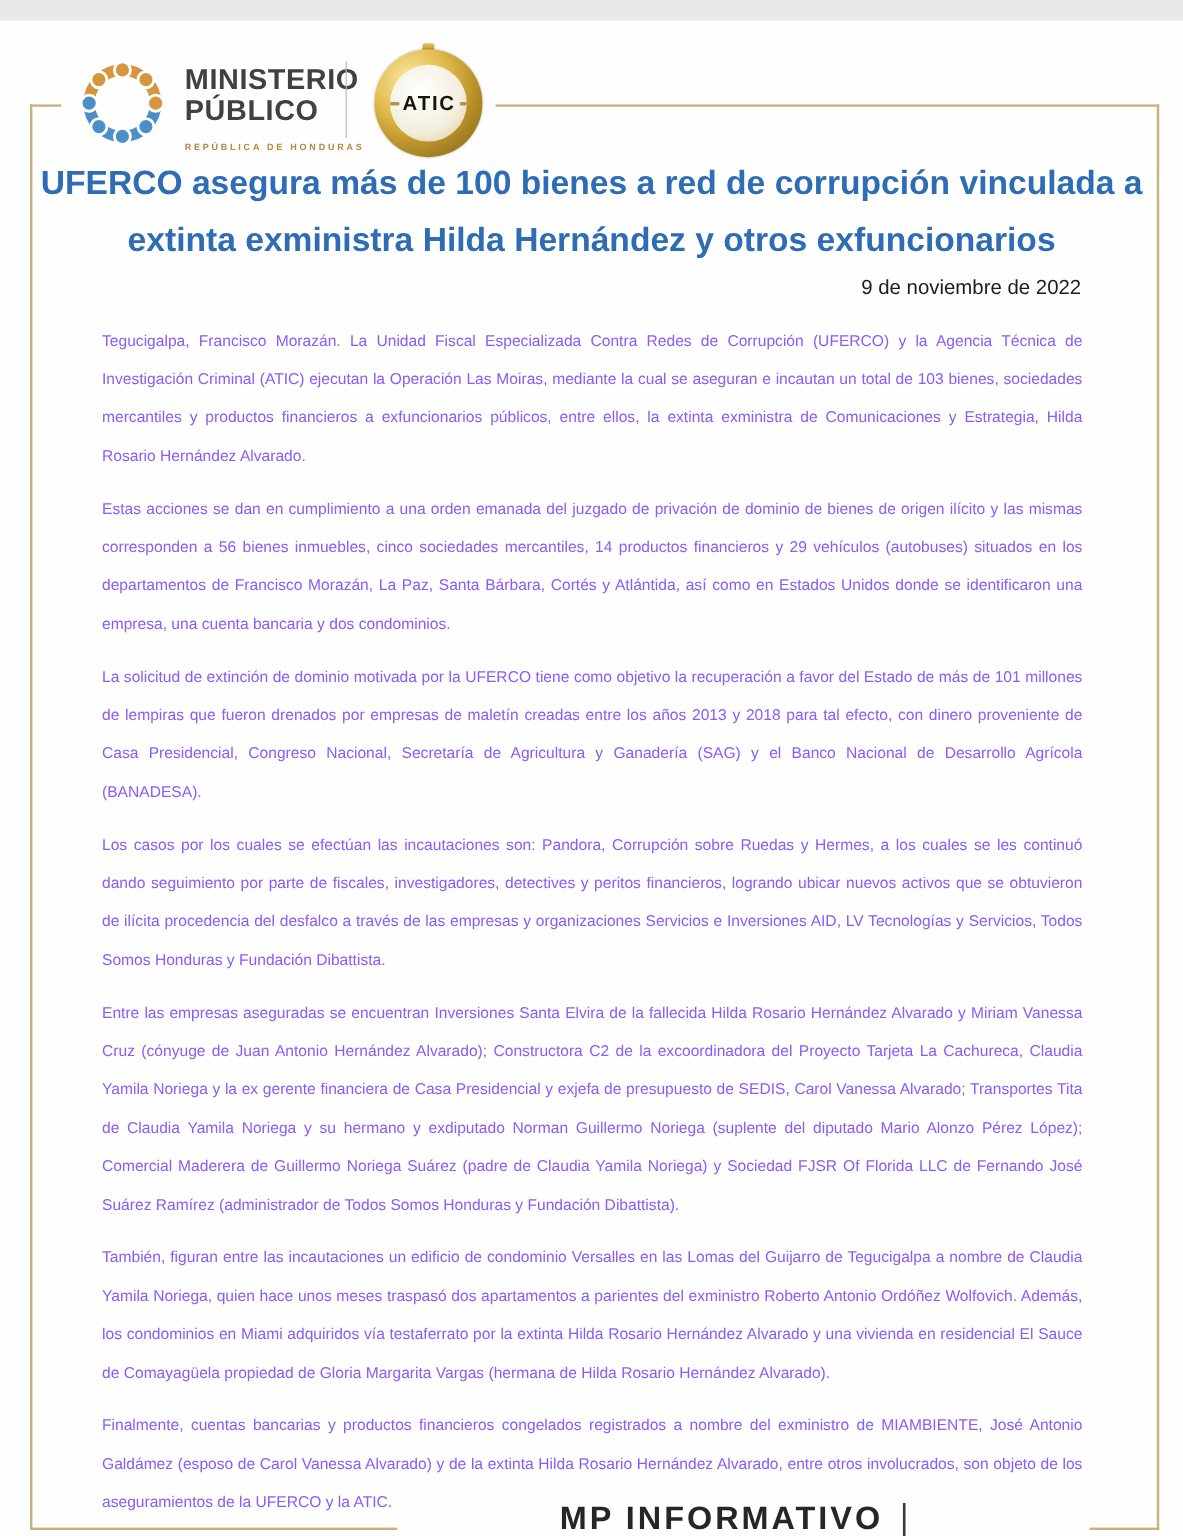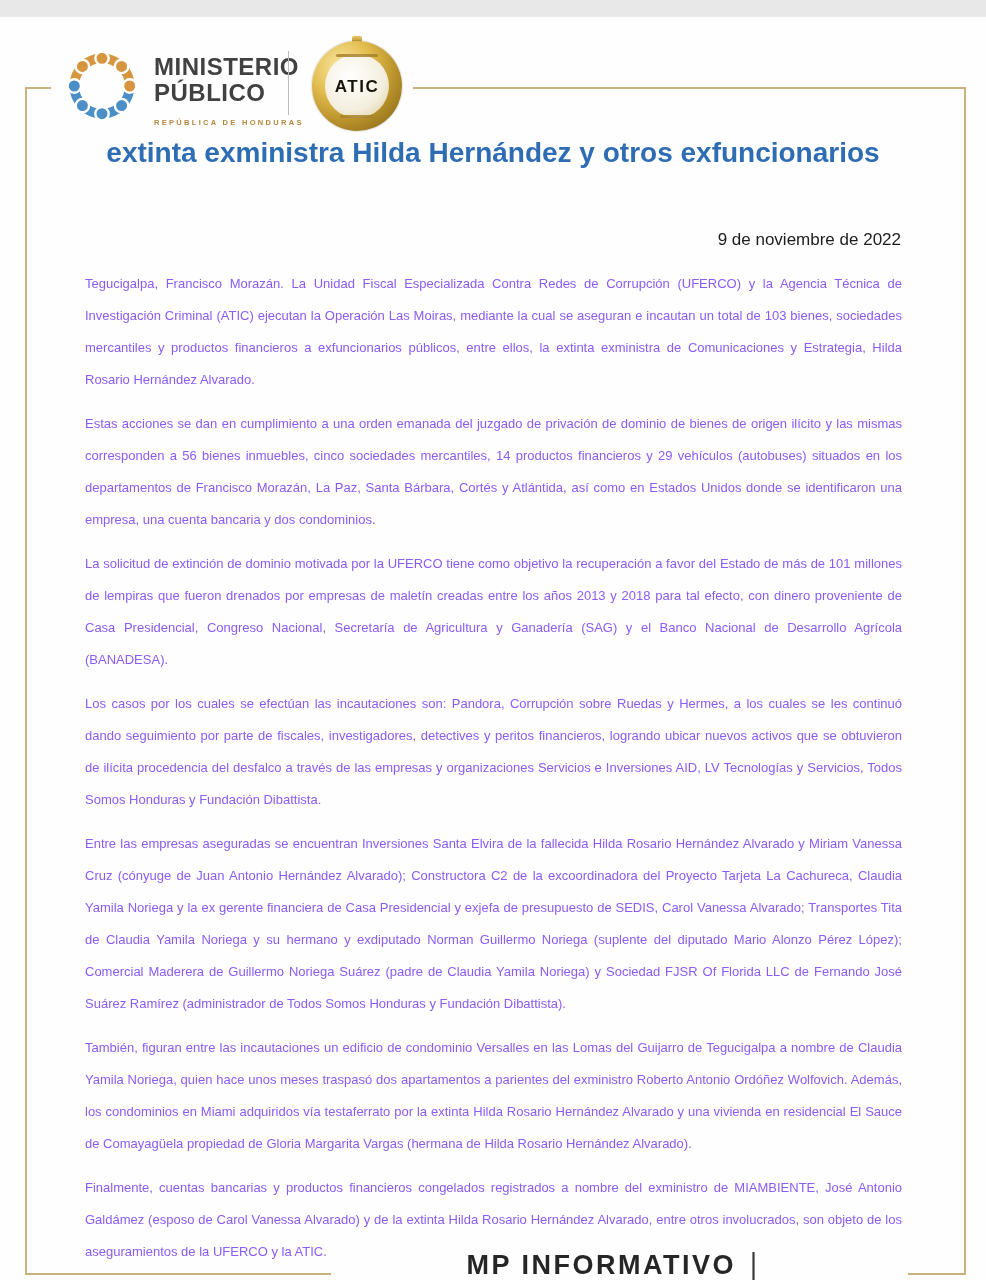--- a/index.html
+++ b/index.html
@@ -27,21 +27,21 @@
   .logo-divider{position:absolute;left:288px;top:34px;width:1px;height:64px;background:#bcbcbc;}
   .atic-logo{position:absolute;left:312px;top:24px;width:90px;height:90px;}
   .atic-ring{
     position:absolute;inset:0;border-radius:50%;
     background:radial-gradient(circle at 32% 28%, #f9e8a2 0%, #e3bc4e 35%, #b8912a 62%, #7d5d12 100%);
     box-shadow:0 0 2px rgba(0,0,0,.35);
   }
   .atic-center{
     position:absolute;inset:13px;border-radius:50%;
     background:radial-gradient(circle at 40% 35%, #ffffff 0%, #f3eedd 60%, #d9c88e 100%);
-    display:flex;flex-direction:column;align-items:center;justify-content:space-between;gap:3px;
+    display:flex;flex-direction:row;align-items:center;justify-content:center;gap:3px;
   }
   .atic-label{font-size:17px;font-weight:900;color:#17140b;letter-spacing:1.5px;line-height:17px;}
   .atic-tinybar{width:42px;height:3px;border-radius:2px;background:#a8832b;opacity:.85;}
   .atic-tinybar.bottom{width:34px;}
   .atic-crest{
     position:absolute;left:50%;top:-5px;width:10px;height:12px;transform:translateX(-50%);
     background:linear-gradient(#e9c45e,#8f6d16);border-radius:2px 2px 4px 4px;
   }
   
   .title{
@@ -104,20 +104,21 @@
     <div class="atic-crest"></div>
     <div class="atic-ring"></div>
     <div class="atic-center">
       <div class="atic-tinybar"></div>
       <div class="atic-label">ATIC</div>
       <div class="atic-tinybar bottom"></div>
     </div>
   </div>
 
   <div class="title">
+    <div>UFERCO asegura más de 100 bienes a red de corrupción vinculada a</div>
     <div>extinta exministra Hilda Hernández y otros exfuncionarios</div>
   </div>
 
   <div class="date">9 de noviembre de 2022</div>
 
   <div class="body-text">
     <p>Tegucigalpa, Francisco Morazán. La Unidad Fiscal Especializada Contra Redes de Corrupción (UFERCO) y la Agencia Técnica de Investigación Criminal (ATIC) ejecutan la Operación Las Moiras, mediante la cual se aseguran e incautan un total de 103 bienes, sociedades mercantiles y productos financieros a exfuncionarios públicos, entre ellos, la extinta exministra de Comunicaciones y Estrategia, Hilda Rosario Hernández Alvarado.</p>
     <p>Estas acciones se dan en cumplimiento a una orden emanada del juzgado de privación de dominio de bienes de origen ilícito y las mismas corresponden a 56 bienes inmuebles, cinco sociedades mercantiles, 14 productos financieros y 29 vehículos (autobuses) situados en los departamentos de Francisco Morazán, La Paz, Santa Bárbara, Cortés y Atlántida, así como en Estados Unidos donde se identificaron una empresa, una cuenta bancaria y dos condominios.</p>
     <p>La solicitud de extinción de dominio motivada por la UFERCO tiene como objetivo la recuperación a favor del Estado de más de 101 millones de lempiras que fueron drenados por empresas de maletín creadas entre los años 2013 y 2018 para tal efecto, con dinero proveniente de Casa Presidencial, Congreso Nacional, Secretaría de Agricultura y Ganadería (SAG) y el Banco Nacional de Desarrollo Agrícola (BANADESA).</p>
     <p>Los casos por los cuales se efectúan las incautaciones son: Pandora, Corrupción sobre Ruedas y Hermes, a los cuales se les continuó dando seguimiento por parte de fiscales, investigadores, detectives y peritos financieros, logrando ubicar nuevos activos que se obtuvieron de ilícita procedencia del desfalco a través de las empresas y organizaciones Servicios e Inversiones AID, LV Tecnologías y Servicios, Todos Somos Honduras y Fundación Dibattista.</p>

